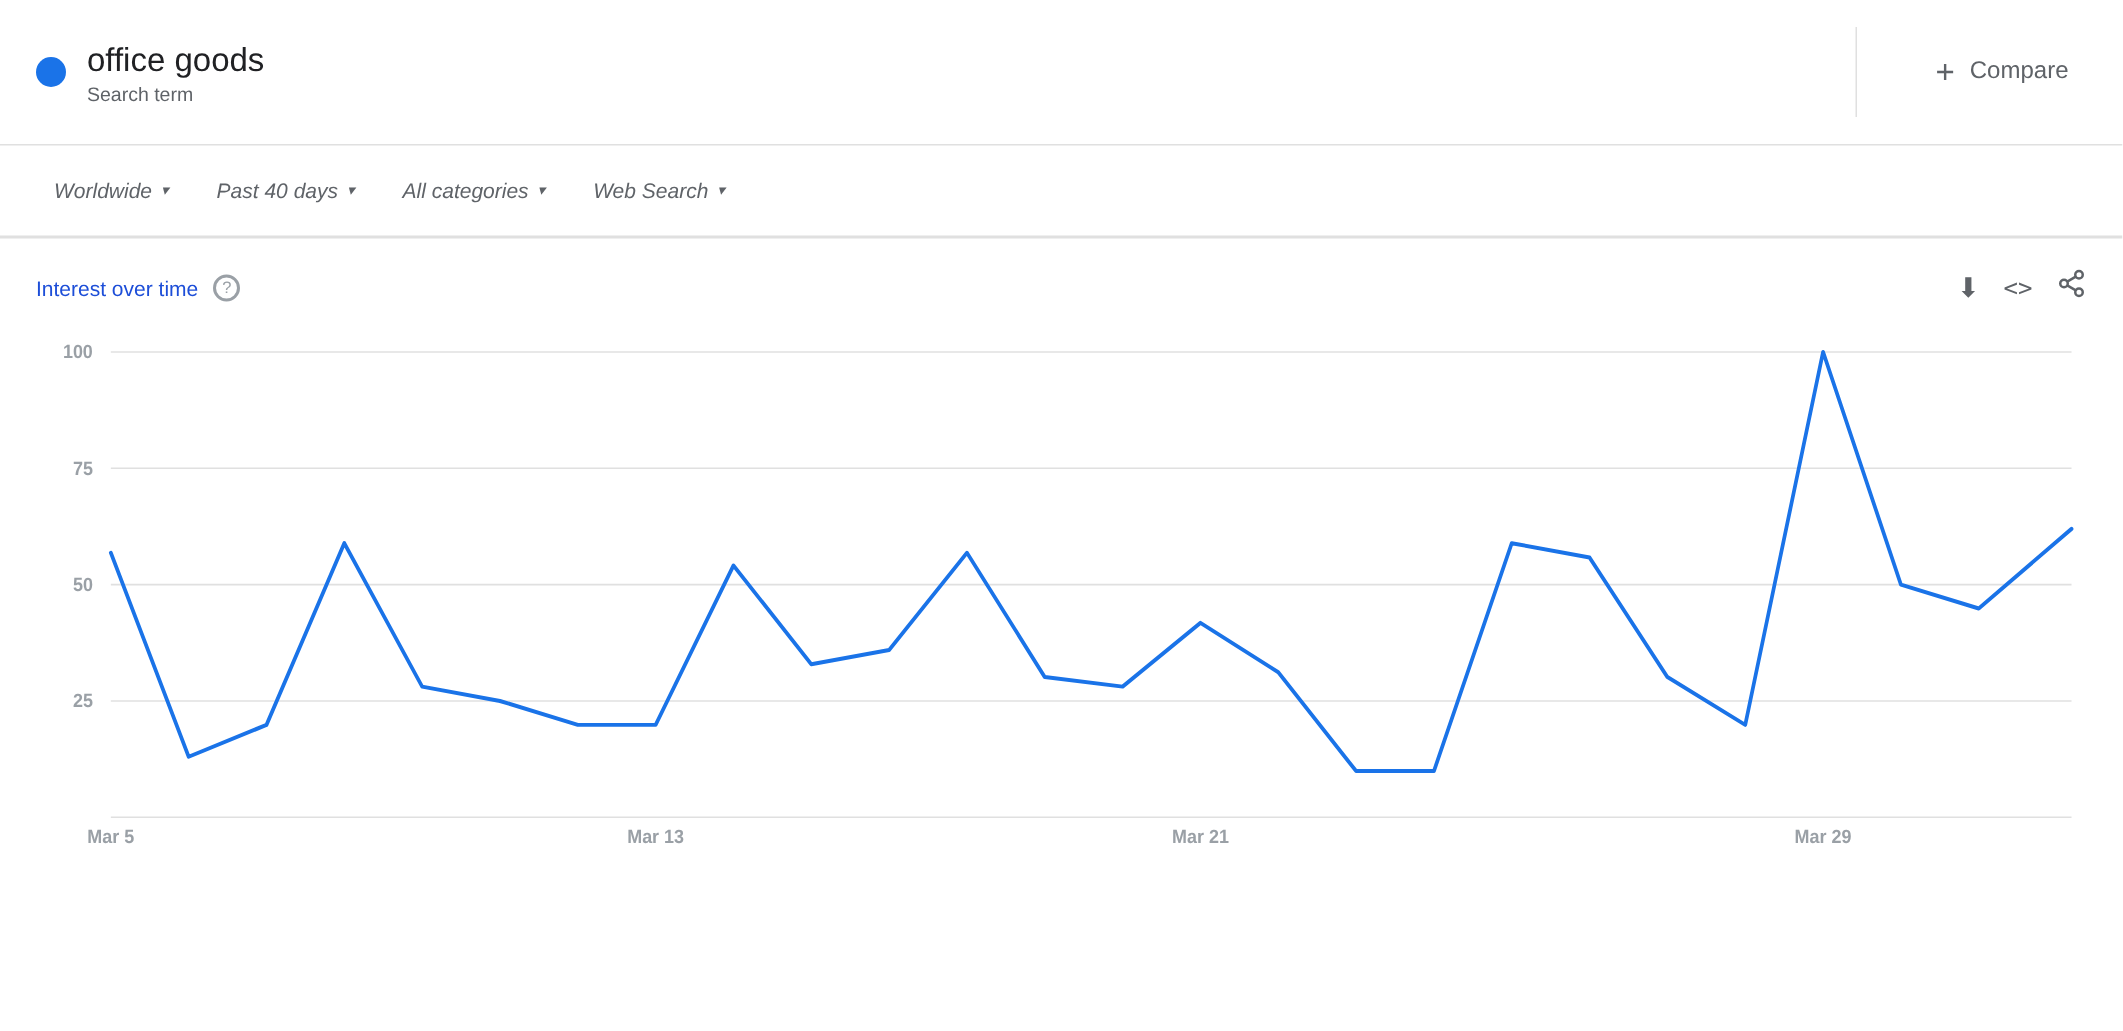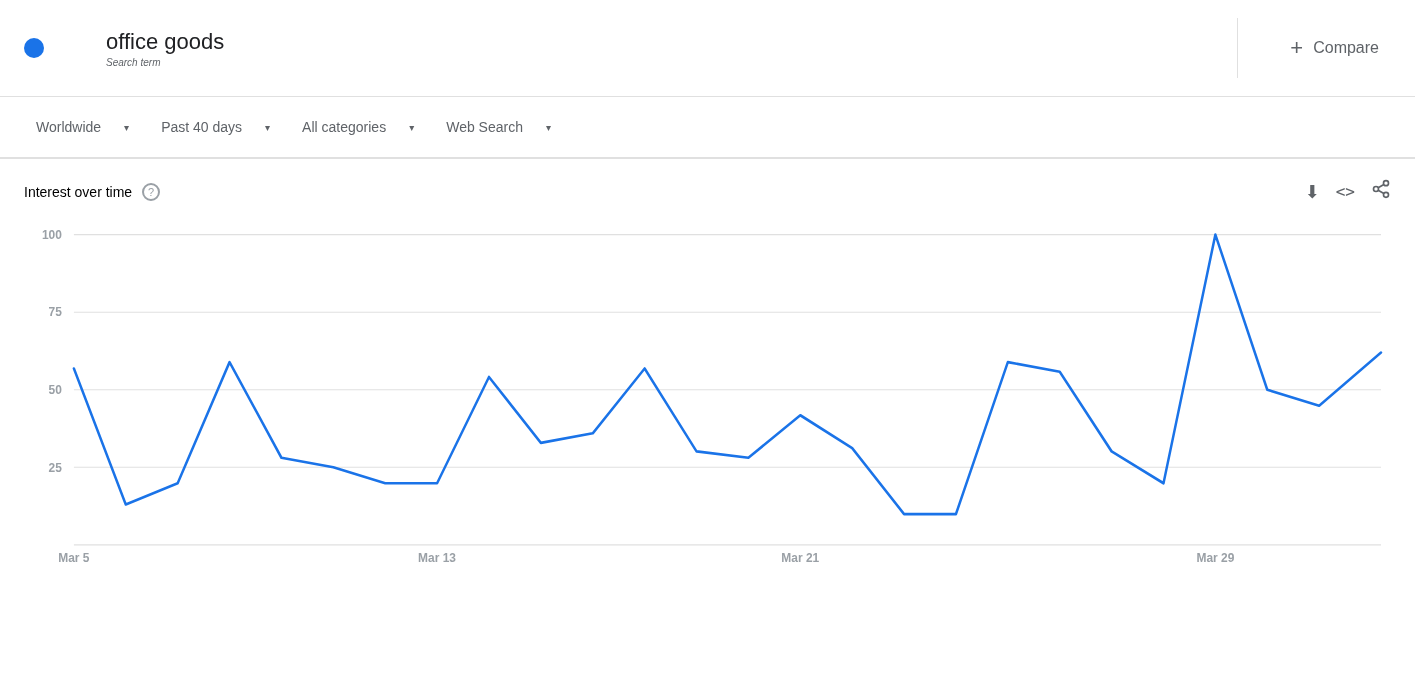--- a/index.html
+++ b/index.html
@@ -9,43 +9,41 @@
       display: flex;
       align-items: center;
       padding: 18px 24px;
       border-bottom: 1px solid #e0e0e0;
     }
 
     .search-term-section {
       display: flex;
       align-items: center;
       flex: 1;
-      gap: 48px;
     }
 
     .blue-dot {
       width: 20px;
       height: 20px;
       border-radius: 50%;
       background: #1a73e8;
       margin-right: 14px;
       flex-shrink: 0;
     }
 
     .search-term-text .term-name {
       font-size: 22px;
       font-weight: 400;
       color: #202124;
     }
 
     .search-term-text .term-label {
-      font-size: 10px;
+      font-size: 13px;
       color: #5f6368;
       margin-top: 2px;
-      font-style: italic;
     }
 
     .divider-vertical {
       width: 1px;
       height: 60px;
       background: #e0e0e0;
       margin: 0 40px;
     }
 
     .compare-btn {
@@ -69,27 +67,28 @@
       display: flex;
       align-items: center;
       padding: 14px 24px;
       gap: 8px;
       border-bottom: 2px solid #e0e0e0;
     }
 
     .filter-dropdown {
       display: flex;
       align-items: center;
-      gap: 23px;
+      gap: 6px;
       padding: 8px 12px;
       color: #5f6368;
       font-size: 14px;
       cursor: pointer;
       border: none;
       background: none;
+      font-style: italic;
     }
 
     .filter-dropdown .chevron {
       font-size: 10px;
       color: #5f6368;
     }
 
     .chart-section {
       padding: 20px 24px 10px 24px;
     }
@@ -102,21 +101,21 @@
     }
 
     .chart-title-area {
       display: flex;
       align-items: center;
       gap: 10px;
     }
 
     .chart-title {
       font-size: 14px;
-      color: #000000;
+      color: #1d4ed8;
     }
 
     .help-icon {
       width: 18px;
       height: 18px;
       border-radius: 50%;
       border: 2px solid #9aa0a6;
       display: flex;
       align-items: center;
       justify-content: center;

